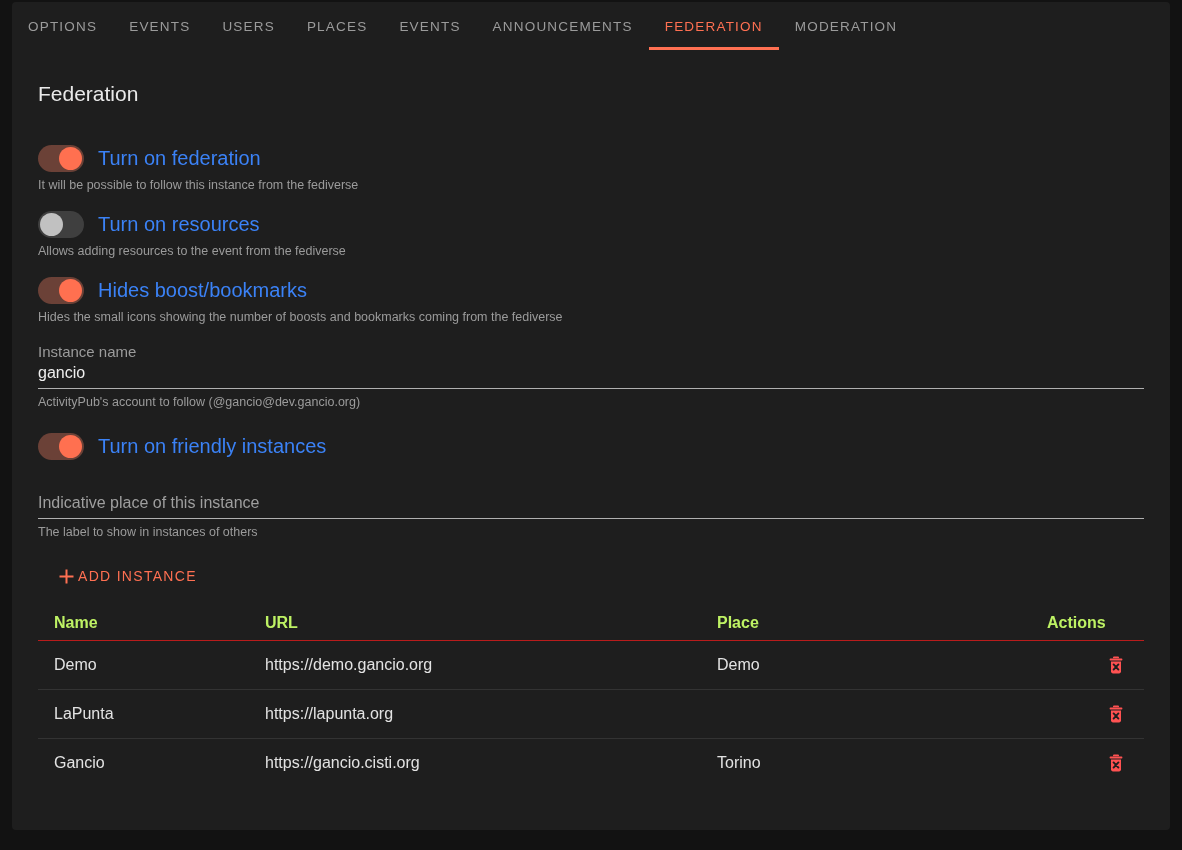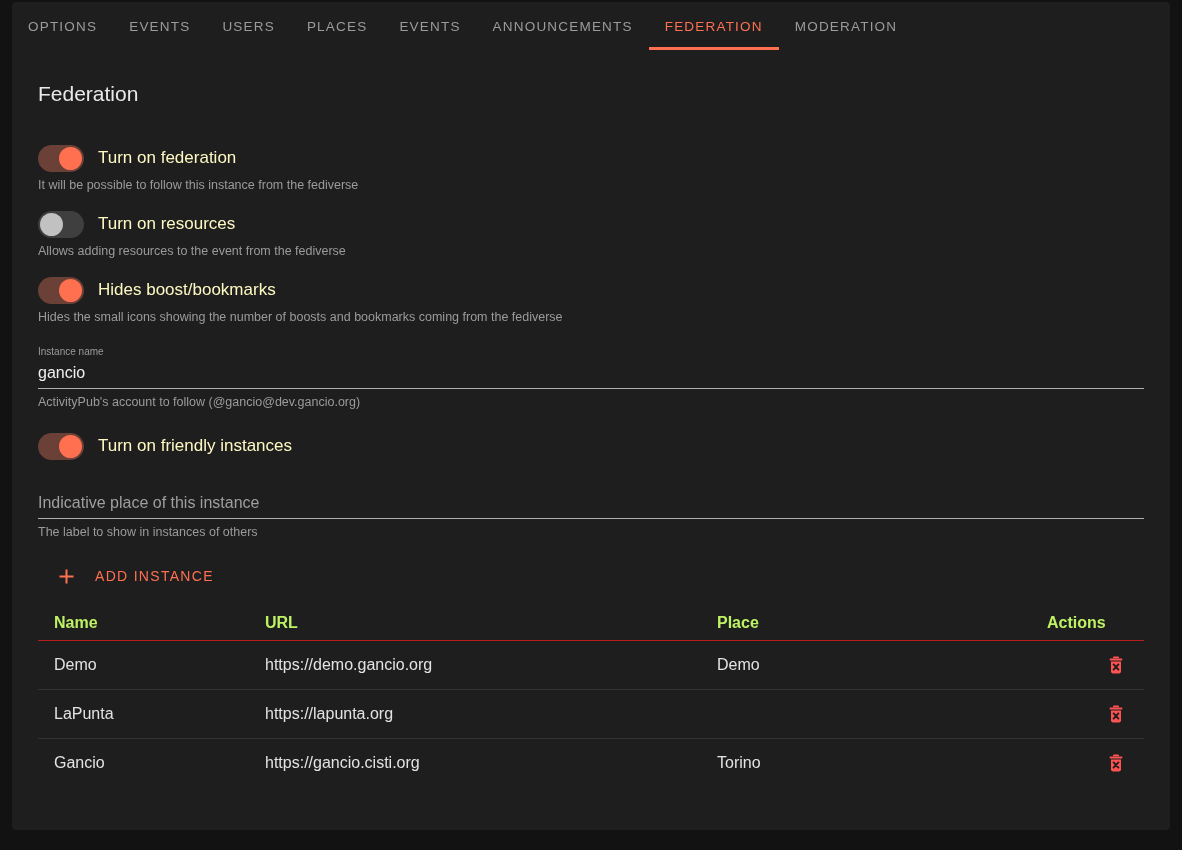--- a/index.html
+++ b/index.html
@@ -74,34 +74,34 @@
     position: absolute;
     top: 2px; left: 2px;
     width: 23px; height: 23px;
     border-radius: 50%;
     background: #c1c1c1;
   }
   .switch.on .track { background: #6b4137; }
   .switch.on .thumb { left: 21px; background: #ff7050; }
   .switch-label {
     margin-left: 14px;
-    font-size: 17px;
-    color: #fef9c3;
+    font-size: 20px;
+    color: #3b82f6;
     cursor: pointer;
   }
   .hint {
     margin-top: 6px;
     font-size: 12.5px;
     line-height: 15px;
     color: #9b9b9b;
   }
   
   .field { margin-top: 19px; }
   .field .field-label {
-    font-size: 10px;
+    font-size: 15px;
     line-height: 16px;
     color: #9b9b9b;
   }
   .field input {
     display: block;
     width: 100%;
     background: transparent;
     border: none;
     border-bottom: 1px solid rgba(255,255,255,0.65);
     outline: none;
@@ -114,21 +114,21 @@
   .field input::placeholder { color: #9f9f9f; opacity: 1; }
   .field .hint { }
   .field.place-field { margin-top: 30px; }
   .setting.friendly { margin-top: 22px; }
   
   .add-btn {
     margin-top: 18px;
     margin-left: 12px;
     display: inline-flex;
     align-items: center;
-    gap: 20px;
+    gap: 3px;
     height: 36px;
     padding: 0 8px;
     background: transparent;
     border: none;
     border-radius: 4px;
     color: #ff7052;
     font-family: inherit;
     font-size: 14px;
     font-weight: 500;
     letter-spacing: 1.3px;

